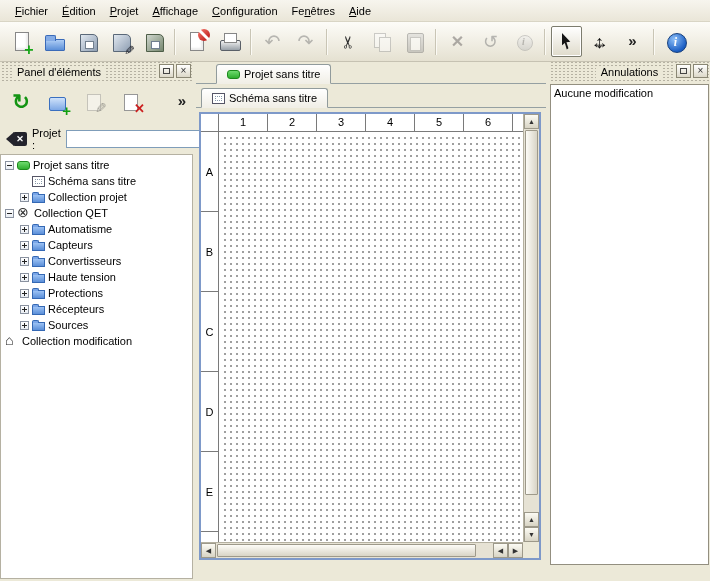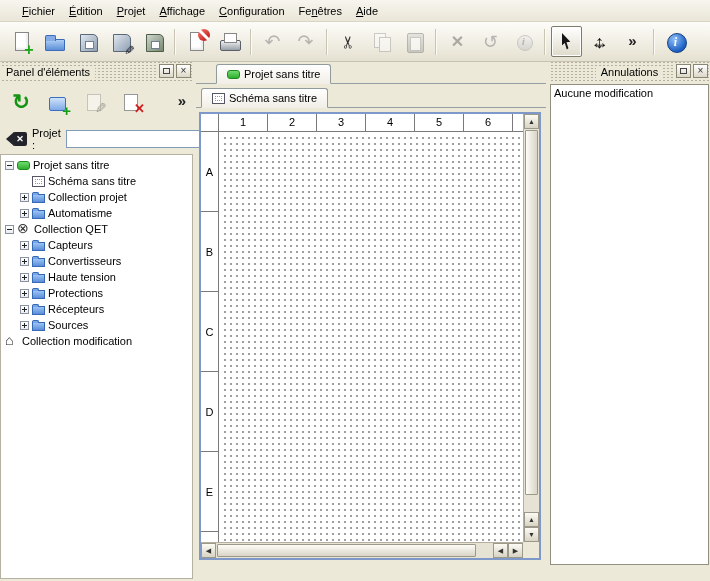--- a/index.html
+++ b/index.html
@@ -1,21 +1,21 @@
 <!DOCTYPE html>
 <html><head>
 <meta charset="utf-8">
 <style>
   *{box-sizing:border-box;margin:0;padding:0}
   html,body{width:710px;height:581px;overflow:hidden}
   body{position:relative;background:#ece9d8;font-family:"Liberation Sans",sans-serif;font-size:11px;color:#000}
   u{text-decoration:underline}
 
   
-  #menubar{position:absolute;top:0;left:0;right:0;height:22px;display:flex;align-items:center;padding-left:15px;
+  #menubar{position:absolute;top:0;left:0;right:0;height:22px;display:flex;align-items:center;padding-left:8px;
     background:linear-gradient(#f7f5ee,#eae6d8);border-bottom:1px solid #d9d5c5}
   .menu-item{padding:3px 7px;white-space:nowrap;cursor:default}
 
   
   #toolbar{position:absolute;top:22px;left:0;right:0;height:40px;display:flex;align-items:center;gap:2px;padding:0 6px;
     background:linear-gradient(#fdfcf8,#e5e1d1);border-bottom:1px solid #c6c2b2}
   .tbtn{width:31px;height:31px;flex:none;display:flex;align-items:center;justify-content:center;border:1px solid transparent;border-radius:2px}
   .tbtn[data-selected="true"]{border:1px solid #7c7c6e;background:linear-gradient(#ffffff,#dfdbcb);box-shadow:inset 0 0 0 1px #fff}
   [data-enabled="false"]{opacity:.45;filter:grayscale(.95)}
   .tsep{width:2px;height:26px;flex:none;margin:0 3px;background:#c9c5b5;border-right:1px solid #fbfaf5}
@@ -76,21 +76,21 @@
   [data-icon="edit-element-icon"] .icon::before,[data-icon="delete-element-icon"] .icon::before{
     content:"";position:absolute;left:4px;top:4px;width:12px;height:15px;background:#fff;border:1px solid #979797}
   [data-icon="edit-element-icon"] .icon::after{content:"✎";position:absolute;right:0;bottom:-1px;font-size:14px;line-height:14px;color:#445;transform:scaleX(-1)}
   [data-icon="delete-element-icon"] .icon::after{content:"✕";position:absolute;right:-1px;bottom:-2px;font-weight:bold;font-size:13px;color:#cc2020}
 
   
   .dock{position:absolute;top:62px;bottom:0}
   .dock-title{position:absolute;top:0;left:0;right:0;height:19px;display:flex;align-items:center;background-color:#ece9d8;
     background-image:radial-gradient(#b5b1a2 1px,transparent 1.2px);background-size:4px 3px;background-position:1px 2px}
   .dock-title .ttext{background:#ece9d8;padding:0 5px;white-space:nowrap}
-  .dock-title.left-align .ttext{margin-left:1px}
+  .dock-title.left-align .ttext{margin-left:12px}
   .dock-title.centered .ttext{margin:0 auto}
   .dock-btns{position:absolute;right:2px;top:2px;display:flex;gap:2px;background:#ece9d8;padding-left:2px}
   .dock-btn{width:15px;height:14px;border:1px solid #8a8774;background:linear-gradient(#ffffff,#dcd8c8);
     display:flex;align-items:center;justify-content:center;font-size:10px;line-height:10px;color:#333}
   .dock-btn .sq{width:7px;height:6px;border:1px solid #444;display:block}
 
   
   #left-dock{left:0;width:193px}
   #panel-toolbar{position:absolute;top:22px;left:0;right:0;height:36px;display:flex;align-items:center;gap:7px;padding-left:6px}
   .pbtn{width:30px;height:30px;flex:none;display:flex;align-items:center;justify-content:center;border:1px solid transparent}
@@ -272,29 +272,29 @@
     <div class="tree-row ind1" data-icon="schema" data-exp="none">
         <span class="exp"></span>
         <span class="ticon"></span>
         <span>Schéma sans titre</span>
       </div>
     <div class="tree-row ind1" data-icon="folder" data-exp="plus">
         <span class="exp"></span>
         <span class="ticon"></span>
         <span>Collection projet</span>
       </div>
+    <div class="tree-row ind0" data-icon="qet" data-exp="minus">
+        <span class="exp"></span>
+        <span class="ticon"></span>
+        <span>Collection QET</span>
+      </div>
     <div class="tree-row ind1" data-icon="folder" data-exp="plus">
         <span class="exp"></span>
         <span class="ticon"></span>
         <span>Automatisme</span>
-      </div>
-    <div class="tree-row ind0" data-icon="qet" data-exp="minus">
-        <span class="exp"></span>
-        <span class="ticon"></span>
-        <span>Collection QET</span>
       </div>
     <div class="tree-row ind1" data-icon="folder" data-exp="plus">
         <span class="exp"></span>
         <span class="ticon"></span>
         <span>Capteurs</span>
       </div>
     <div class="tree-row ind1" data-icon="folder" data-exp="plus">
         <span class="exp"></span>
         <span class="ticon"></span>
         <span>Convertisseurs</span>

